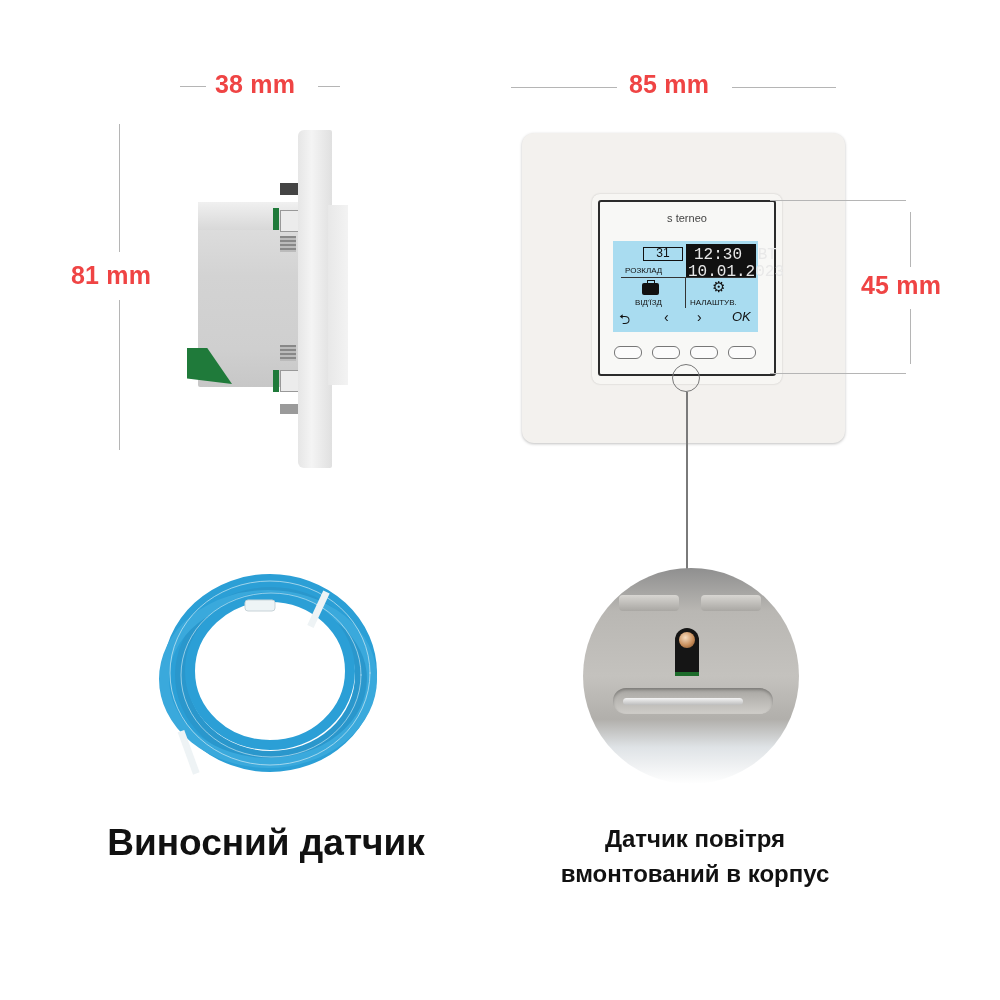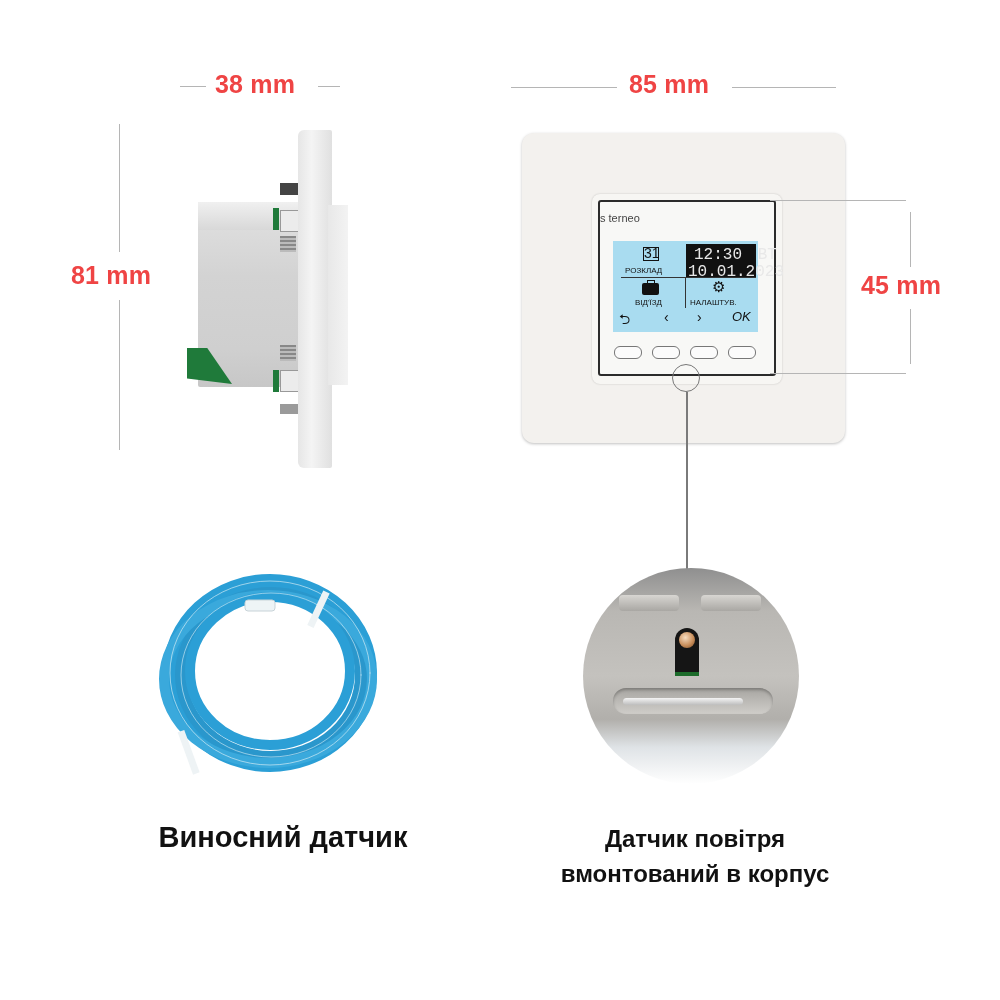--- a/index.html
+++ b/index.html
@@ -16,21 +16,21 @@
   .side-frame{position:absolute;left:298px;top:130px;width:34px;height:338px;background:linear-gradient(90deg,#e6e6e6,#f4f4f4 40%,#e0e0e0);border-radius:6px 2px 2px 6px;}
   .side-front{position:absolute;left:328px;top:205px;width:20px;height:180px;background:linear-gradient(90deg,#e8e8e8,#f3f3f3);}
   .green-clip{position:absolute;background:#1f7a3a;}
   .dark-tab{position:absolute;background:#444;}
   .grey-tab{position:absolute;background:#9a9a9a;}
 
   
   .plate{position:absolute;left:522px;top:133px;width:323px;height:310px;background:#f3f1ee;border-radius:12px;box-shadow:0 1px 3px rgba(0,0,0,0.25);}
   .bezel{position:absolute;left:592px;top:194px;width:190px;height:190px;background:#f7f6f3;border-radius:8px;box-shadow:0 0 2px rgba(0,0,0,0.2);}
   .faceplate{position:absolute;left:598px;top:200px;width:178px;height:176px;background:#f8f8f6;border:2px solid #2b2b2b;border-radius:3px;box-sizing:border-box;}
-  .brand{position:absolute;left:0;right:0;top:10px;text-align:left;font-size:11px;color:#444;}
+  .brand{position:absolute;left:0;right:0;top:10px;text-align:center;font-size:11px;color:#444;}
   .screen{position:absolute;left:613px;top:241px;width:145px;height:91px;background:#a9dcf0;}
   .scr-txt{position:absolute;font-size:8px;color:#111;white-space:nowrap;}
   .scr-box{position:absolute;left:73px;top:3px;width:70px;height:34px;background:#111;}
   .scr-time{position:absolute;color:#e8e8e8;font-size:16px;font-family:"Liberation Mono",monospace;white-space:nowrap;}
   .scr-hdiv{position:absolute;left:8px;top:36px;width:135px;height:1px;background:#333;}
   .scr-vdiv{position:absolute;left:72px;top:37px;width:1px;height:30px;background:#333;}
   .nav-sym{position:absolute;font-size:14px;color:#111;top:68px;}
   .key{position:absolute;top:346px;width:26px;height:11px;border:1px solid #777;border-radius:6px;background:#fbfbfb;}
 
   
@@ -79,21 +79,21 @@
 <div class="bezel"></div>
 <div class="faceplate">
   <div class="brand">
     <span>ѕ</span>
     <span>terneo</span>
   </div>
 </div>
 
 <div class="screen">
 
-  <div style="position:absolute;left:30px;top:6px;width:16px;height:14px;border:1.5px solid #111;box-sizing:border-box;font-size:14px;text-align:left;line-height:11px;">
+  <div style="position:absolute;left:30px;top:6px;width:40px;height:14px;border:1.5px solid #111;box-sizing:border-box;font-size:12px;text-align:center;line-height:11px;">
     <span>31</span>
   </div>
   <div class="scr-txt" style="left:12px;top:25px;">РОЗКЛАД</div>
 
   <div class="scr-box">
     <div class="scr-time" style="left:8px;top:2px;">
       <span>12:30</span>
       <span style="margin-left:6px;">ВТ</span>
     </div>
     <div class="scr-time" style="left:2px;top:19px;">10.01.2023</div>
@@ -147,20 +147,20 @@
     <ellipse cx="118" cy="124" rx="104" ry="84" stroke="#3aa9dc" stroke-width="10"></ellipse>
     <ellipse cx="120" cy="116" rx="80" ry="74" stroke="#2b9fd6" stroke-width="10"></ellipse>
     <ellipse cx="120" cy="118" rx="100" ry="92" stroke="#cfe9f3" stroke-width="1" opacity="0.7"></ellipse>
     <ellipse cx="121" cy="120" rx="90" ry="82" stroke="#d9eef6" stroke-width="1" opacity="0.6"></ellipse>
   </g>
   <rect x="95" y="45" width="30" height="11" rx="3" fill="#eef4f6" stroke="#c8d3d8"></rect>
   <rect x="165" y="35" width="7" height="38" fill="#eef3f5" transform="rotate(25 168 54)"></rect>
   <rect x="35" y="175" width="7" height="45" fill="#eef3f5" transform="rotate(-20 38 197)"></rect>
 </svg>
 
-<div class="caption" style="left:73px;top:818px;width:420px;font-size:29px;">
+<div class="caption" style="left:56px;top:818px;width:420px;font-size:37px;">
   <div>Виносний датчик</div>
 </div>
 
 <div class="caption" style="left:500px;top:822px;width:390px;font-size:24px;line-height:1.45;">
   <div>Датчик повітря</div>
   <div>вмонтований в корпус</div>
 </div>
 
 </body></html>

